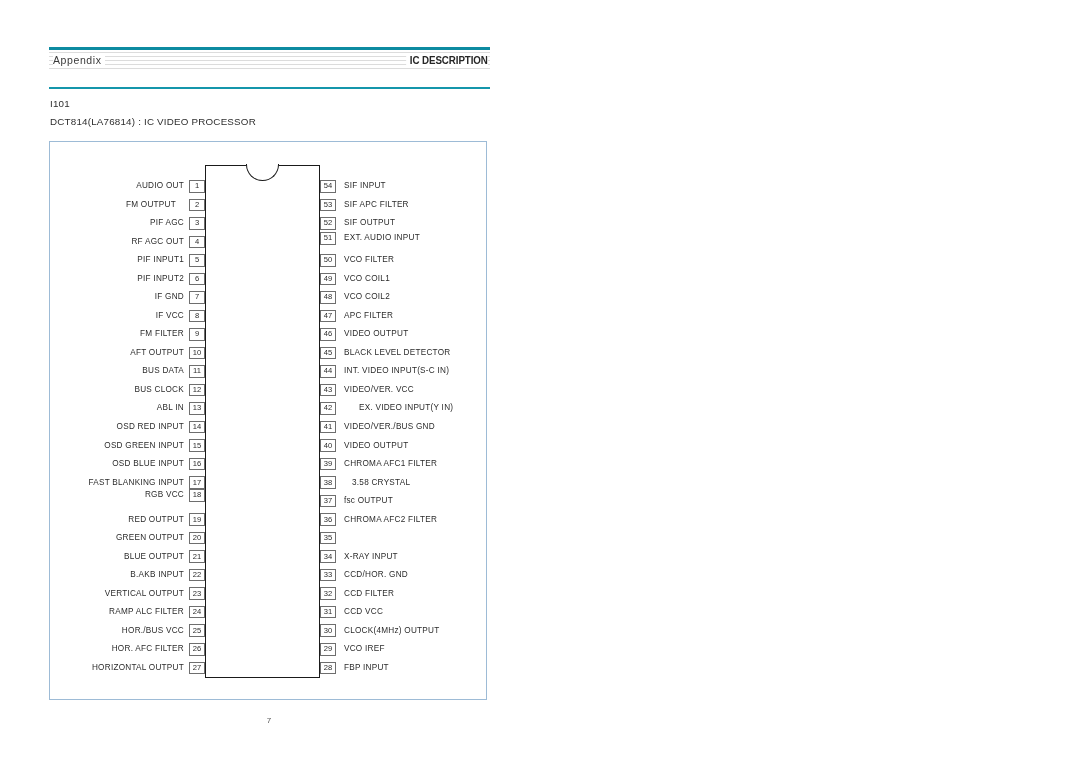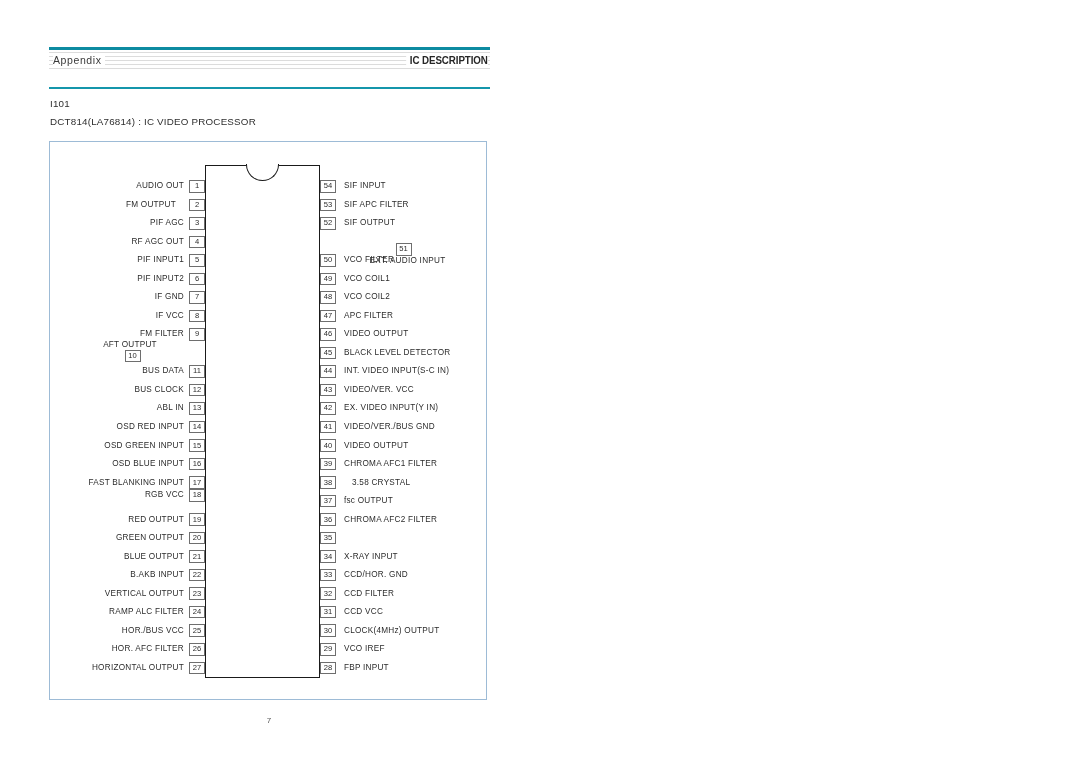--- a/index.html
+++ b/index.html
@@ -257,21 +257,21 @@
       <div class="pin-num">7</div>
     </div>
     <div class="pin-row left" style="top: 306.64px;">
       <div class="pin-label">IF VCC</div>
       <div class="pin-num">8</div>
     </div>
     <div class="pin-row left" style="top: 325.16px;">
       <div class="pin-label">FM FILTER</div>
       <div class="pin-num">9</div>
     </div>
-    <div class="pin-row left" style="top: 343.68px; flex-direction: column;">
+    <div class="pin-row left" style="top: 343.68px;">
       <div class="pin-label">AFT OUTPUT</div>
       <div class="pin-num">10</div>
     </div>
     <div class="pin-row left" style="top: 362.2px;">
       <div class="pin-label">BUS DATA</div>
       <div class="pin-num">11</div>
     </div>
     <div class="pin-row left" style="top: 380.72px;">
       <div class="pin-label">BUS CLOCK</div>
       <div class="pin-num">12</div>
@@ -343,21 +343,21 @@
       <div class="pin-label">SIF INPUT</div>
     </div>
     <div class="pin-row right" style="top: 195.52px;">
       <div class="pin-num">53</div>
       <div class="pin-label">SIF APC FILTER</div>
     </div>
     <div class="pin-row right" style="top: 214.04px;">
       <div class="pin-num">52</div>
       <div class="pin-label">SIF OUTPUT</div>
     </div>
-    <div class="pin-row right" style="top: 243px; flex-direction: column;">
+    <div class="pin-row right" style="top: 229px;">
       <div class="pin-num">51</div>
       <div class="pin-label">EXT. AUDIO INPUT</div>
     </div>
     <div class="pin-row right" style="top: 251.08px;">
       <div class="pin-num">50</div>
       <div class="pin-label">VCO FILTER</div>
     </div>
     <div class="pin-row right" style="top: 269.6px;">
       <div class="pin-num">49</div>
       <div class="pin-label">VCO COIL1</div>
@@ -379,21 +379,21 @@
       <div class="pin-label">BLACK LEVEL DETECTOR</div>
     </div>
     <div class="pin-row right" style="top: 362.2px;">
       <div class="pin-num">44</div>
       <div class="pin-label">INT. VIDEO INPUT(S-C IN)</div>
     </div>
     <div class="pin-row right" style="top: 380.72px;">
       <div class="pin-num">43</div>
       <div class="pin-label">VIDEO/VER. VCC</div>
     </div>
-    <div class="pin-row right" style="top: 399.24px;">
+    <div class="pin-row right" style="top: 399.24px; gap: 15px;">
       <div class="pin-num">42</div>
       <div class="pin-label">EX. VIDEO INPUT(Y IN)</div>
     </div>
     <div class="pin-row right" style="top: 417.76px;">
       <div class="pin-num">41</div>
       <div class="pin-label">VIDEO/VER./BUS GND</div>
     </div>
     <div class="pin-row right" style="top: 436.28px;">
       <div class="pin-num">40</div>
       <div class="pin-label">VIDEO OUTPUT</div>

